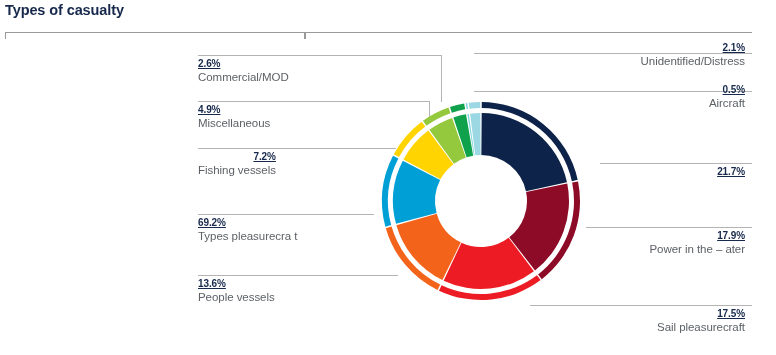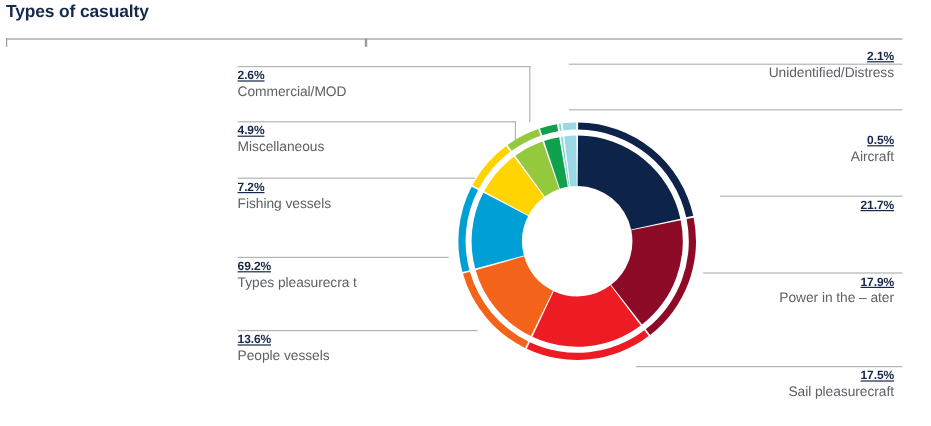--- a/index.html
+++ b/index.html
@@ -101,21 +101,21 @@
   </div>
 
   <div class="leader" style="left:198px; top:101px; width:232px;"></div>
   <div class="leader" style="left:429px; top:101px; width:0; height:20px; border-left:1px solid #b4b4b4; border-top:none;"></div>
   <div class="label lft" style="left:198px; top:103px;">
     <div class="pct">4.9%</div>
     <div class="nm">Miscellaneous</div>
   </div>
 
   <div class="leader" style="left:198px; top:148px; width:198px;"></div>
-  <div class="label lft" style="left:198px; top:150px;">
+  <div class="label lft" style="left:198px; top:150px;text-align:right;">
     <div class="pct">7.2%</div>
     <div class="nm">Fishing vessels</div>
   </div>
 
   <div class="leader" style="left:198px; top:214px; width:176px;"></div>
   <div class="label lft" style="left:198px; top:216px;">
     <div class="pct">69.2%</div>
     <div class="nm">Types pleasurecra t</div>
   </div>
 
@@ -125,21 +125,21 @@
     <div class="nm">People vessels</div>
   </div>
 
   <div class="leader" style="left:474px; top:53px; width:297px;"></div>
   <div class="label rgt" style="right:7px; top:41px;">
     <div class="pct">2.1%</div>
     <div class="nm">Unidentified/Distress</div>
   </div>
 
   <div class="leader" style="left:474px; top:91px; width:297px;"></div>
-  <div class="label rgt" style="right:7px; top:111px;margin-left:16px;">
+  <div class="label rgt" style="right:7px; top:83px;margin-left:16px;">
     <div class="pct">0.5%</div>
     <div class="nm">Aircraft</div>
   </div>
 
   <div class="leader" style="left:600px; top:163px; width:171px;"></div>
   <div class="label rgt" style="right:7px; top:165px;">
     <div class="pct">21.7%</div>
   </div>
 
   <div class="leader" style="left:586px; top:227px; width:185px;"></div>

